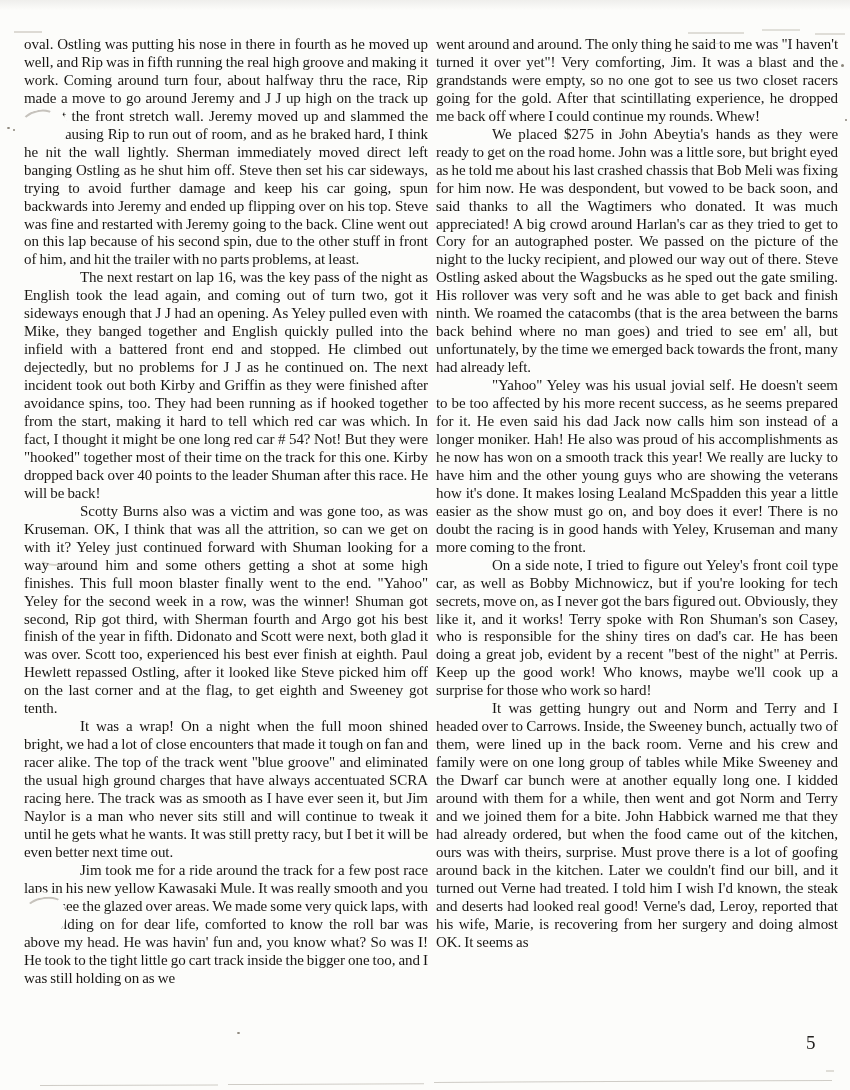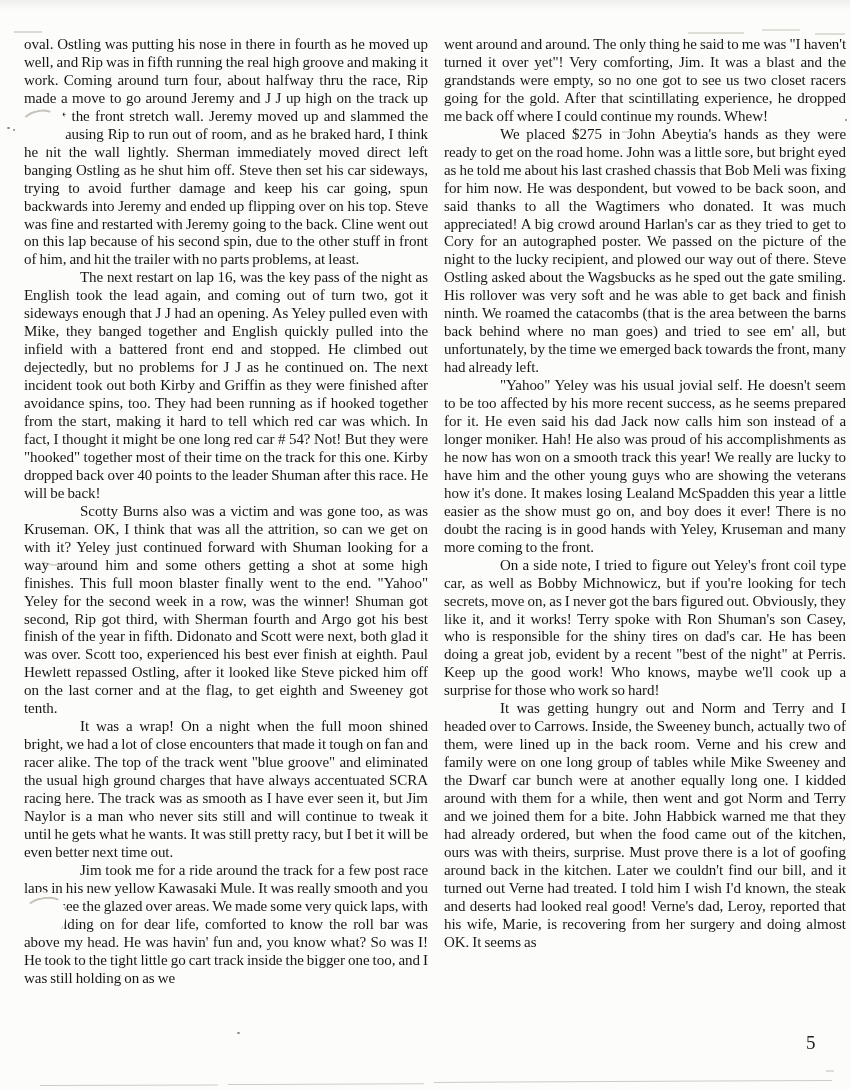--- a/index.html
+++ b/index.html
@@ -23,21 +23,21 @@
     position: absolute;
     top: 36px;
     text-align: justify;
     font-size: 15px;
     line-height: 17.95px;
     letter-spacing: -0.05px;
     word-spacing: -0.6px;
     color: #191714;
   }
   .col-left  { left: 24px;  width: 404px; }
-  .col-right { left: 436px; width: 402px; margin-left: 8px; }
+  .col-right { left: 436px; width: 402px; }
 
   p.para { margin: 0; text-indent: 56px; }
   p.para.cont { text-indent: 0; }
 
   .page-number {
     position: absolute;
     left: 806px; top: 1032px;
     font-size: 19px;
     color: #242220;
   }

